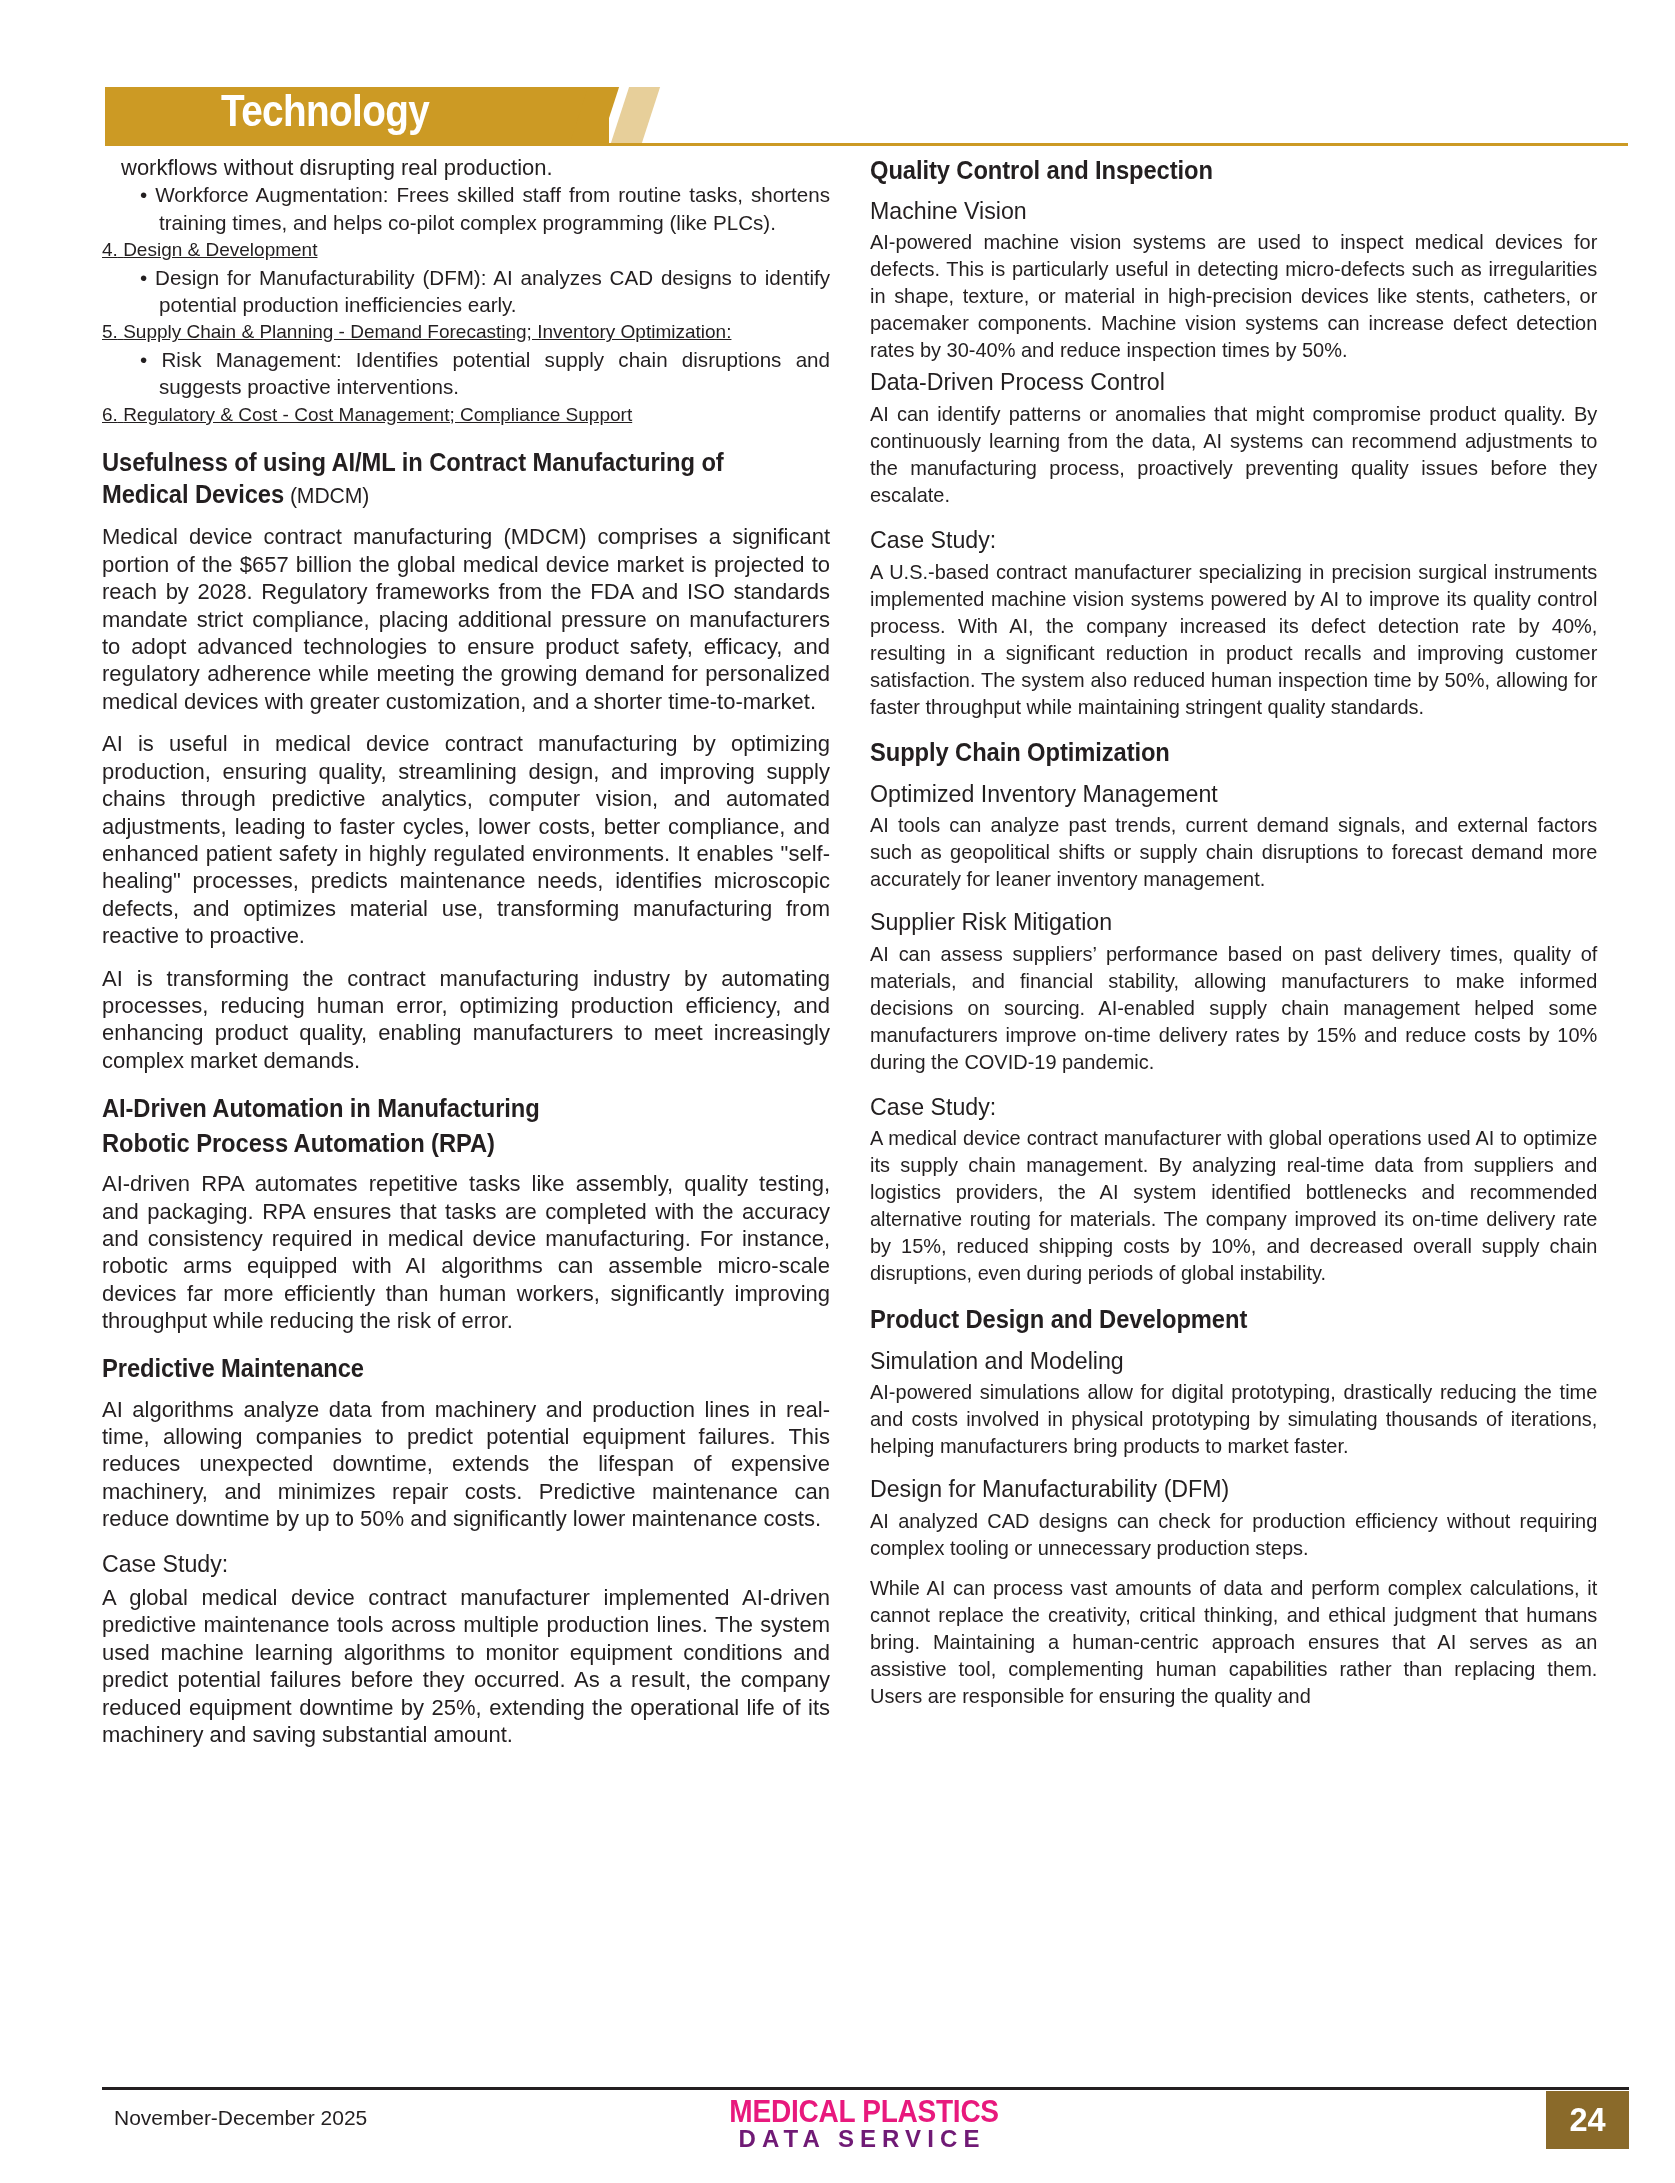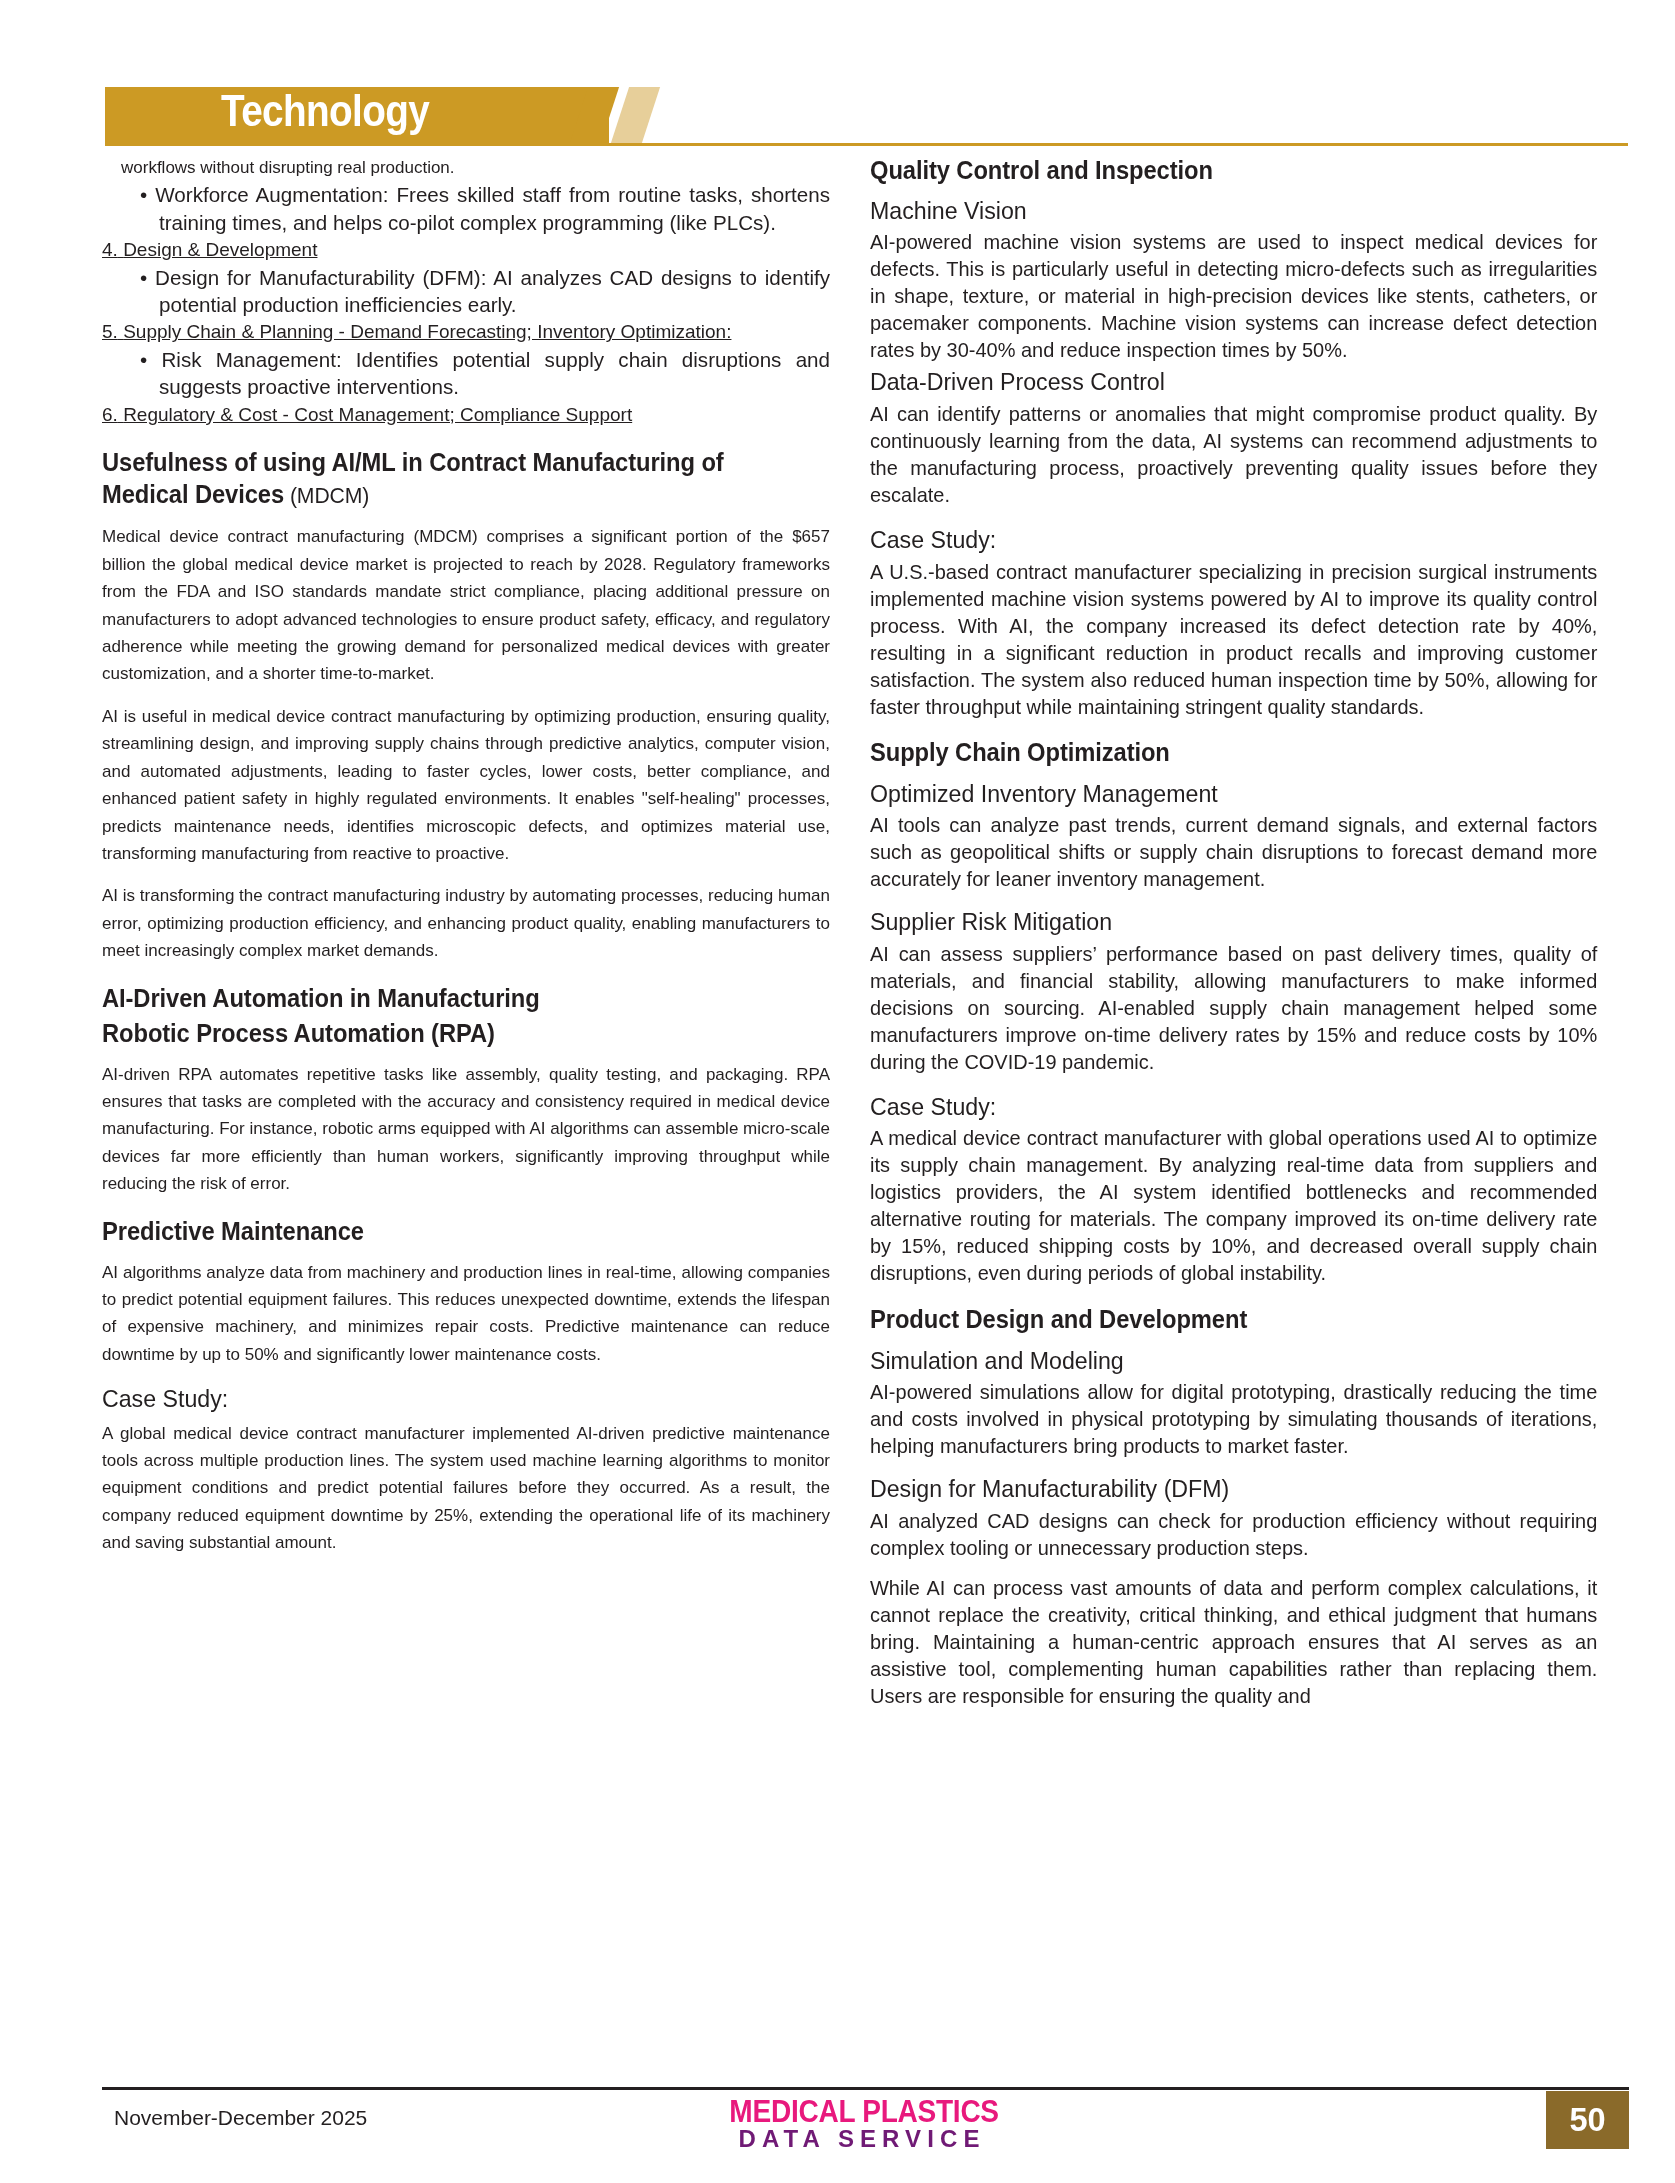--- a/index.html
+++ b/index.html
@@ -82,21 +82,21 @@
   .col-right { left: 870px; }
 
   
   .col p, .col li, .col h2, .col h3, .col .numitem {
     margin: 0;
     color: #231f20;
   }
 
   
   .col-left p.body {
-    font-size: 17px;
+    font-size: 22px;
     line-height: 27.4px;
     text-align: justify;
     margin-bottom: 15px;
     font-stretch: normal;
   }
   .col-left p.body.last { margin-bottom: 0; }
 
   .col-left .numitem {
     font-size: 19px;
     line-height: 27.4px;
@@ -313,16 +313,16 @@
 
   <div class="footer-rule"></div>
 
   <div class="footer-date">November-December 2025</div>
 
   <div class="footer-logo">
     <div class="logo-main">MEDICAL PLASTICS</div>
     <div class="logo-sub">DATA SERVICE</div>
   </div>
 
-  <div class="page-number">50</div>
+  <div class="page-number">24</div>
 
 </div>
 
 
 </body></html>

